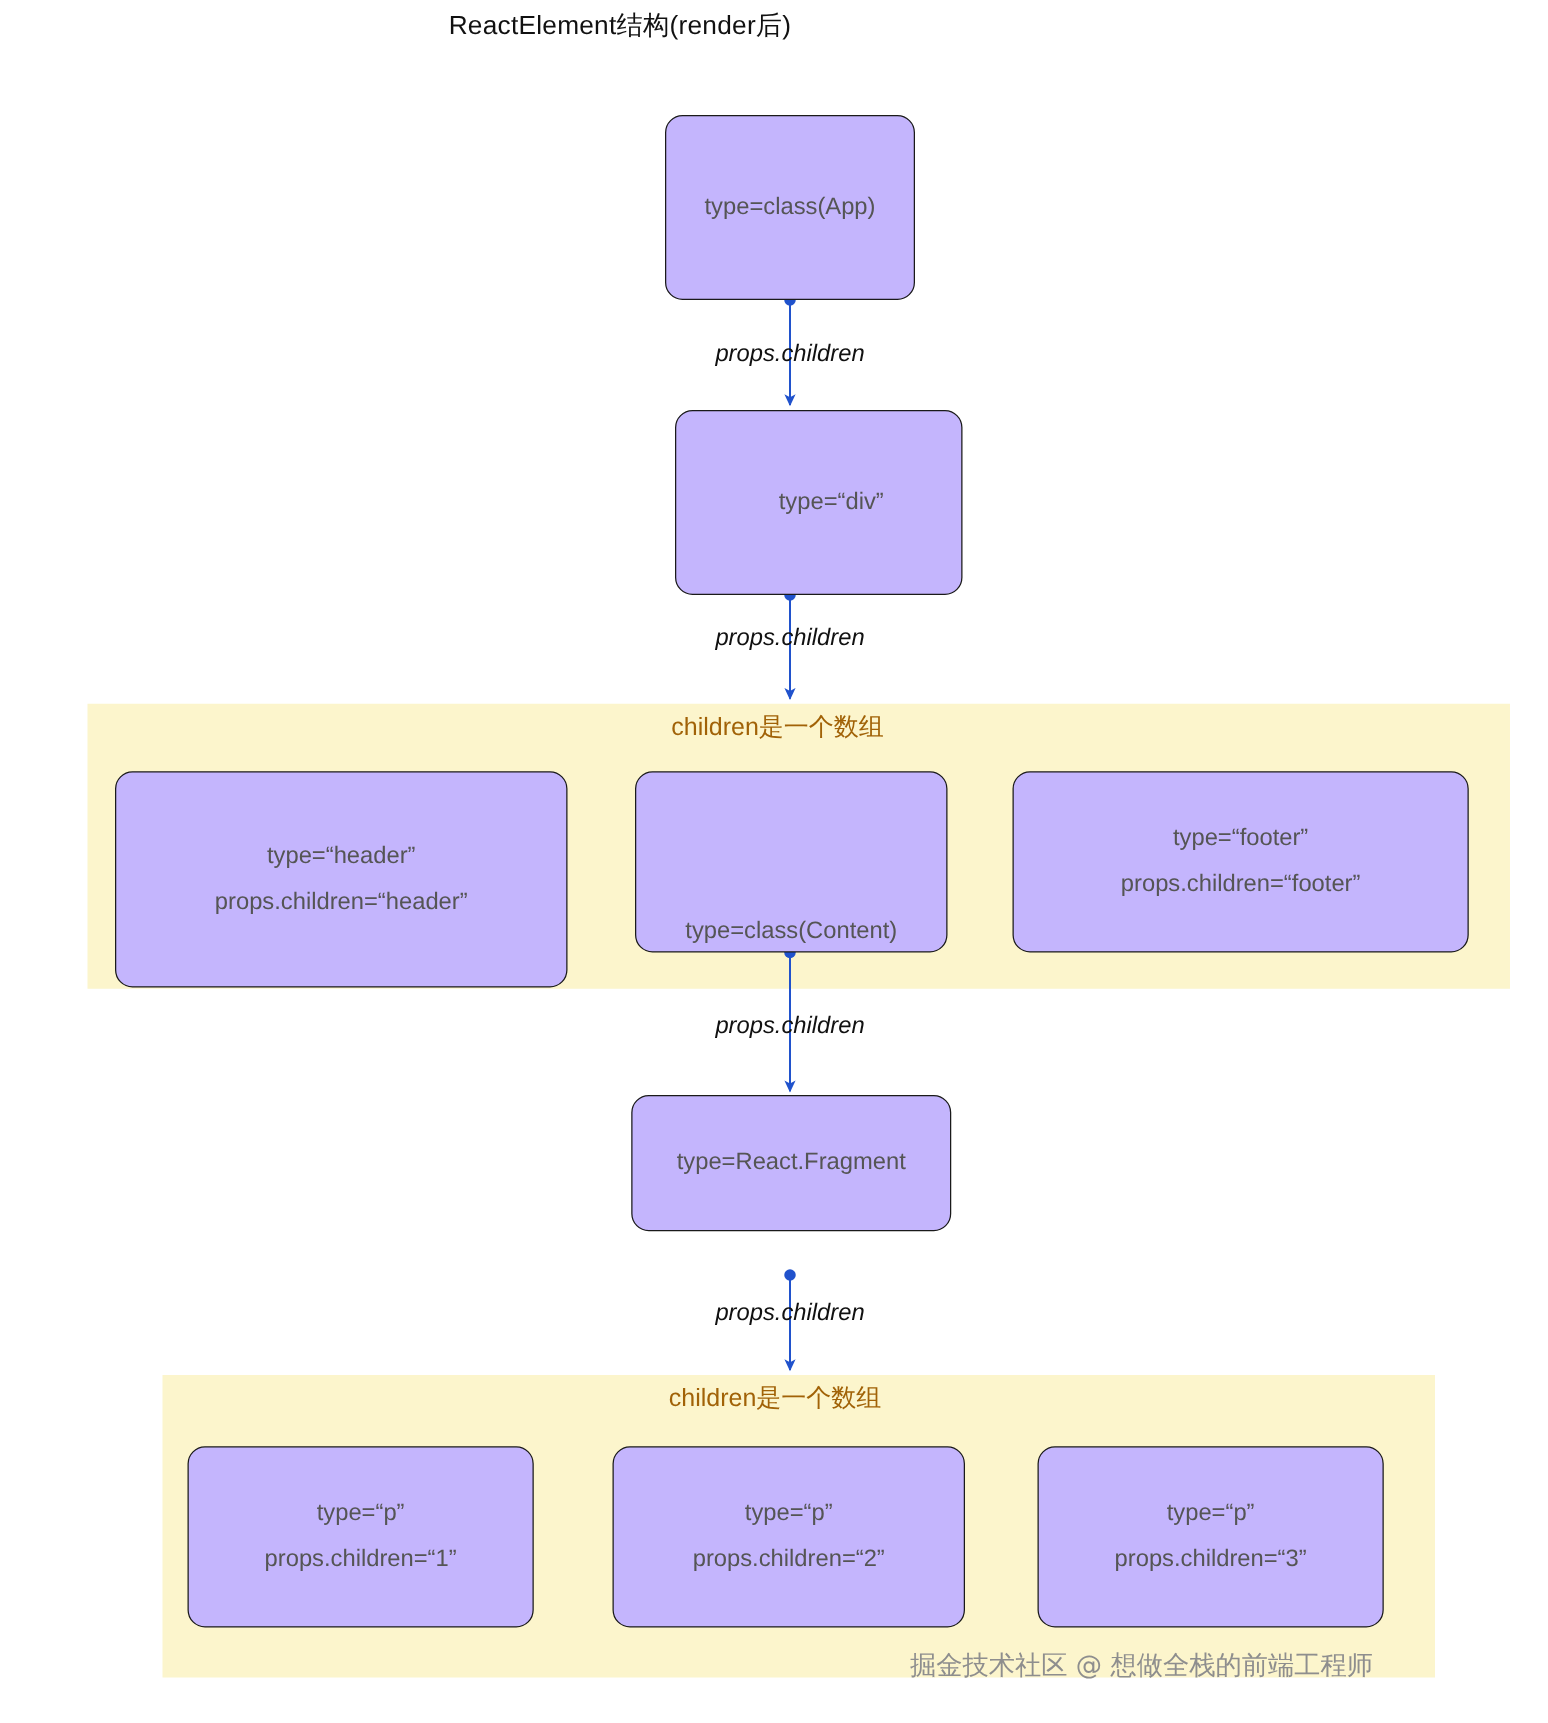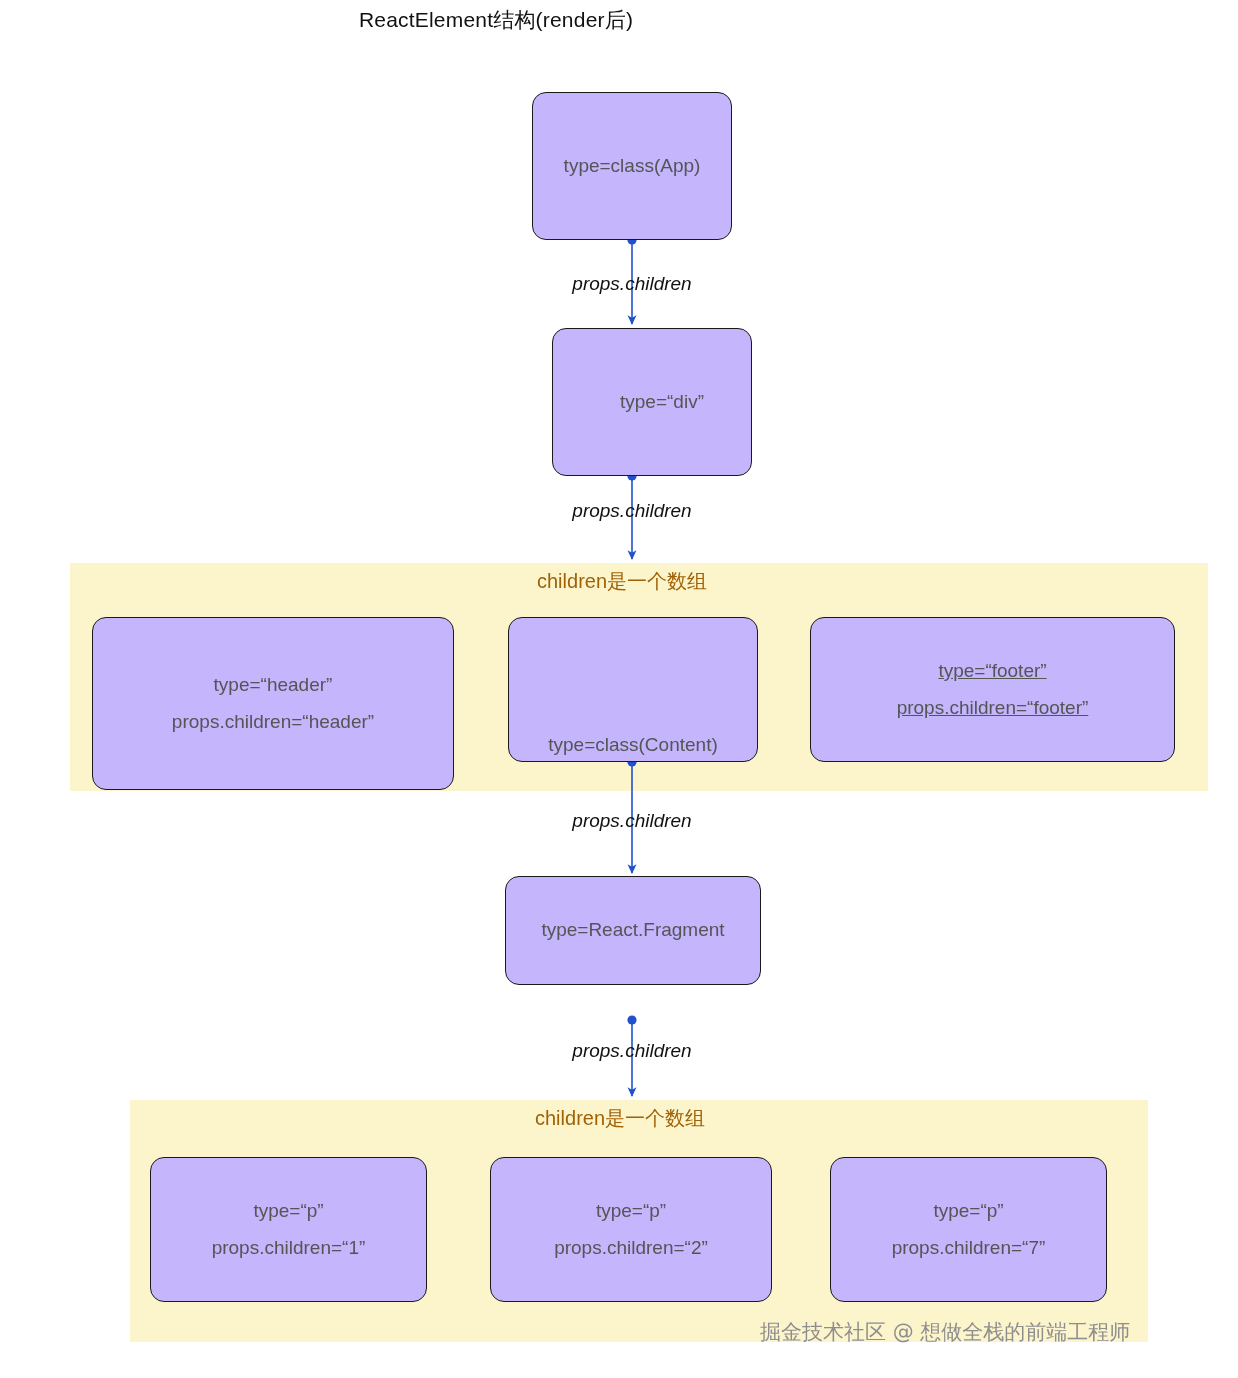--- a/index.html
+++ b/index.html
@@ -140,52 +140,52 @@
 
   <div class="edge-label" style="left:632px; top:273px;">props.children</div>
   <div class="edge-label" style="left:632px; top:500px;">props.children</div>
   <div class="edge-label" style="left:632px; top:810px;">props.children</div>
   <div class="edge-label" style="left:632px; top:1040px;">props.children</div>
 
   <div class="node" style="left:532px; top:92px; width:200px; height:148px;">
     <span class="line">type=class(App)</span>
   </div>
 
-  <div class="node" style="left:552px; top:328px; width:200px; height:148px;padding-left:26px;">
+  <div class="node" style="left:540px; top:328px; width:230px; height:148px;padding-left:26px;">
     <span class="line">type=“div”</span>
   </div>
 
   <div class="node" style="left:92px; top:617px; width:362px; height:173px;">
     <span class="line">type=“header”</span>
     <span class="line">props.children=“header”</span>
   </div>
 
   <div class="node" style="left:508px; top:617px; width:250px; height:145px;justify-content:flex-end;">
     <span class="line">type=class(Content)</span>
   </div>
 
-  <div class="node" style="left:810px; top:617px; width:365px; height:145px;text-decoration:underline;">
+  <div class="node" style="left:810px; top:617px; width:365px; height:145px;">
     <span class="line">type=“footer”</span>
     <span class="line">props.children=“footer”</span>
   </div>
 
   <div class="node" style="left:505px; top:876px; width:256px; height:109px;">
     <span class="line">type=React.Fragment</span>
   </div>
 
   <div class="node" style="left:150px; top:1157px; width:277px; height:145px;">
     <span class="line">type=“p”</span>
     <span class="line">props.children=“1”</span>
   </div>
 
   <div class="node" style="left:490px; top:1157px; width:282px; height:145px;">
     <span class="line">type=“p”</span>
     <span class="line">props.children=“2”</span>
   </div>
 
   <div class="node" style="left:830px; top:1157px; width:277px; height:145px;">
     <span class="line">type=“p”</span>
-    <span class="line">props.children=“7”</span>
+    <span class="line">props.children=“3”</span>
   </div>
 
-  <div class="watermark" style="left:760px; top:1318px;">掘金技术社区 @ 想做全栈的前端工程师</div>
+  <div class="watermark" style="left:728px; top:1318px;">掘金技术社区 @ 想做全栈的前端工程师</div>
 
 </div>
 
 </body></html>

